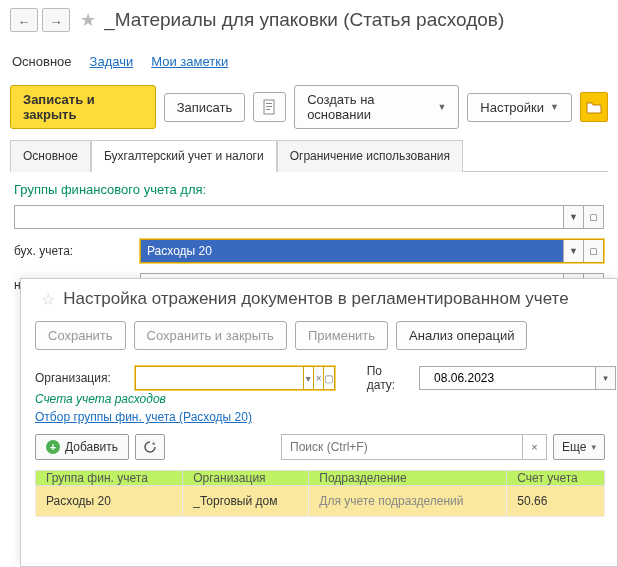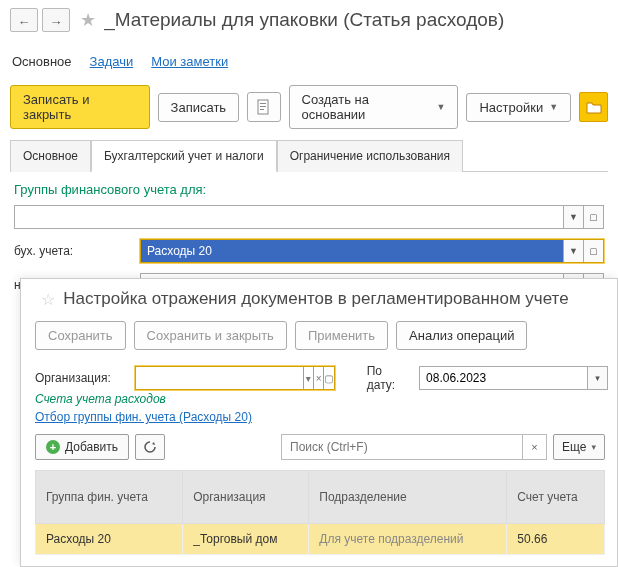--- a/index.html
+++ b/index.html
@@ -65,21 +65,21 @@
     cursor: pointer;
     font-size: 13px;
     color: #333;
     display: flex;
     align-items: center;
     gap: 4px;
   }
   .btn-yellow {
     background: #fddc3a;
     border-color: #c9a800;
-    font-weight: normal;
+    font-weight: bold;
   }
   .btn-icon-only {
     padding: 6px 8px;
     width: 34px;
     justify-content: center;
   }
   .dropdown-caret { font-size: 9px; color: #666; margin-left: 2px; }
   .yellow-square {
     width: 30px; height: 30px;
     background: #f9c400;
@@ -194,21 +194,21 @@
     background: #fff;
   }
   .org-combo .cb { width: 20px; border-left: 1px solid #d4a200; display:flex;align-items:center;justify-content:center;font-size:10px;color:#777;cursor:pointer; }
   .date-combo {
     display: flex;
     border: 1px solid #aaa;
     height: 24px;
     flex: 1;
     background: #fff;
   }
-  .date-combo input { flex:1; border:none; outline:none; padding:0 6px; font-size:12px; }
+  .date-combo input { flex:1; border:none; outline:none; padding:0 6px; font-size:12px;margin-left:8px; }
   .section-title2 {
     color: #008f5d;
     font-size: 12px;
     font-style: italic;
   }
   .filter-link {
     color: #1b6ec2;
     text-decoration: underline;
     font-size: 12px;
     cursor: pointer;
@@ -278,23 +278,23 @@
   table.data {
     width: 100%;
     border-collapse: collapse;
     margin-top: 10px;
   }
   table.data th {
     text-align: left;
     font-weight: normal;
     font-size: 12px;
     color: #555;
-    padding: 19px 10px;
+    padding: 0 10px;
     border: 1px solid #ddd;
-    background: #e5e5e5;
+    background: #bef264;
   }
   table.data td {
     padding: 8px 10px;
     font-size: 12px;
     border: 1px solid #eee;
     background: #fae89e;
   }
   table.data td.dim { color: #888; }
 </style>
 </head>

